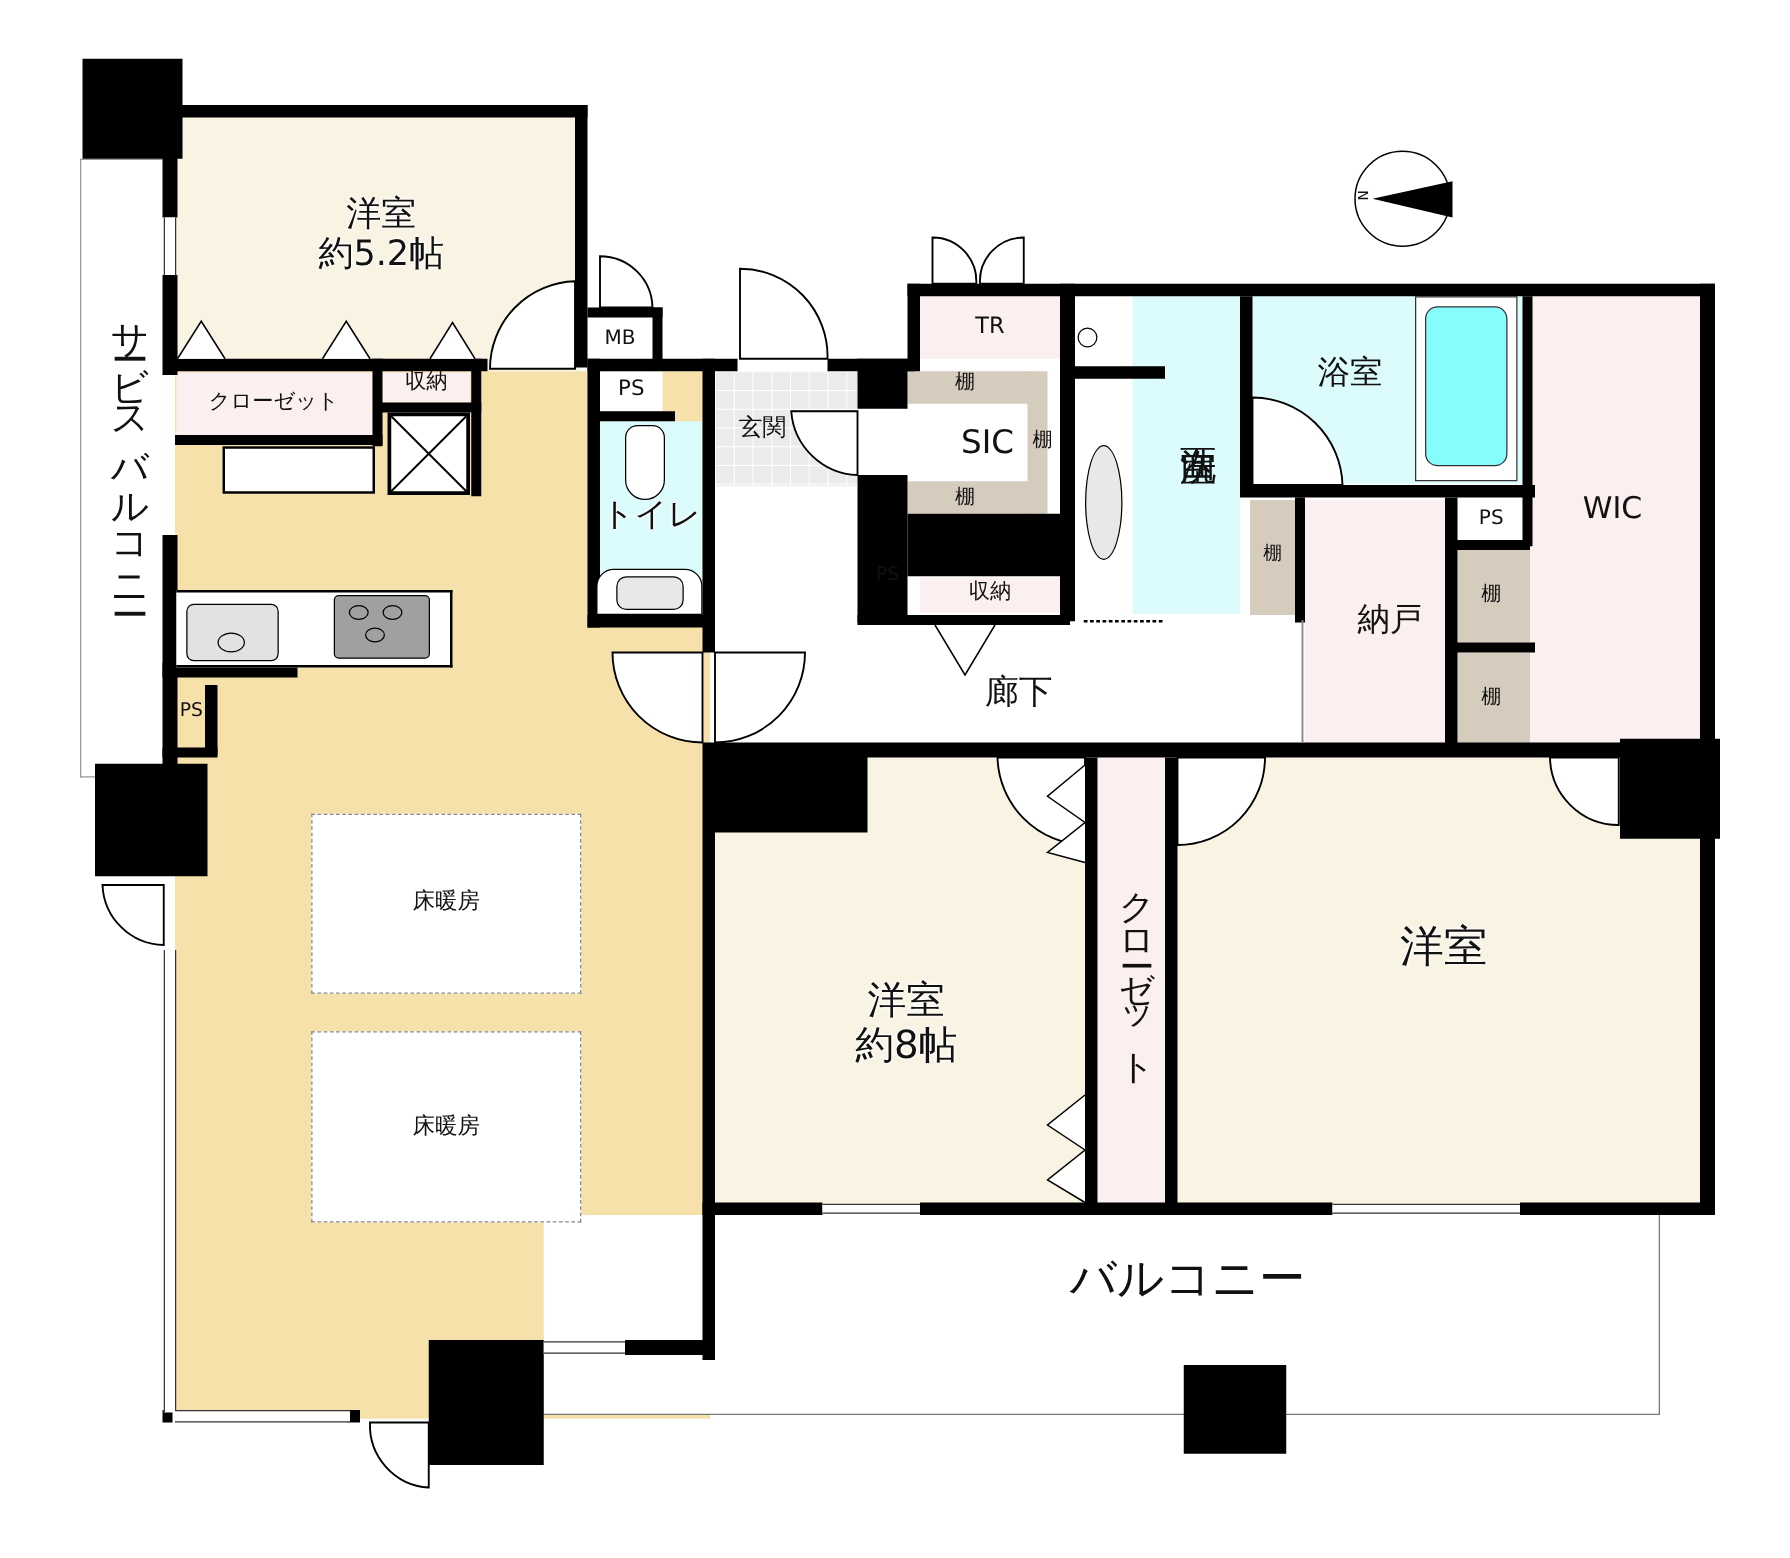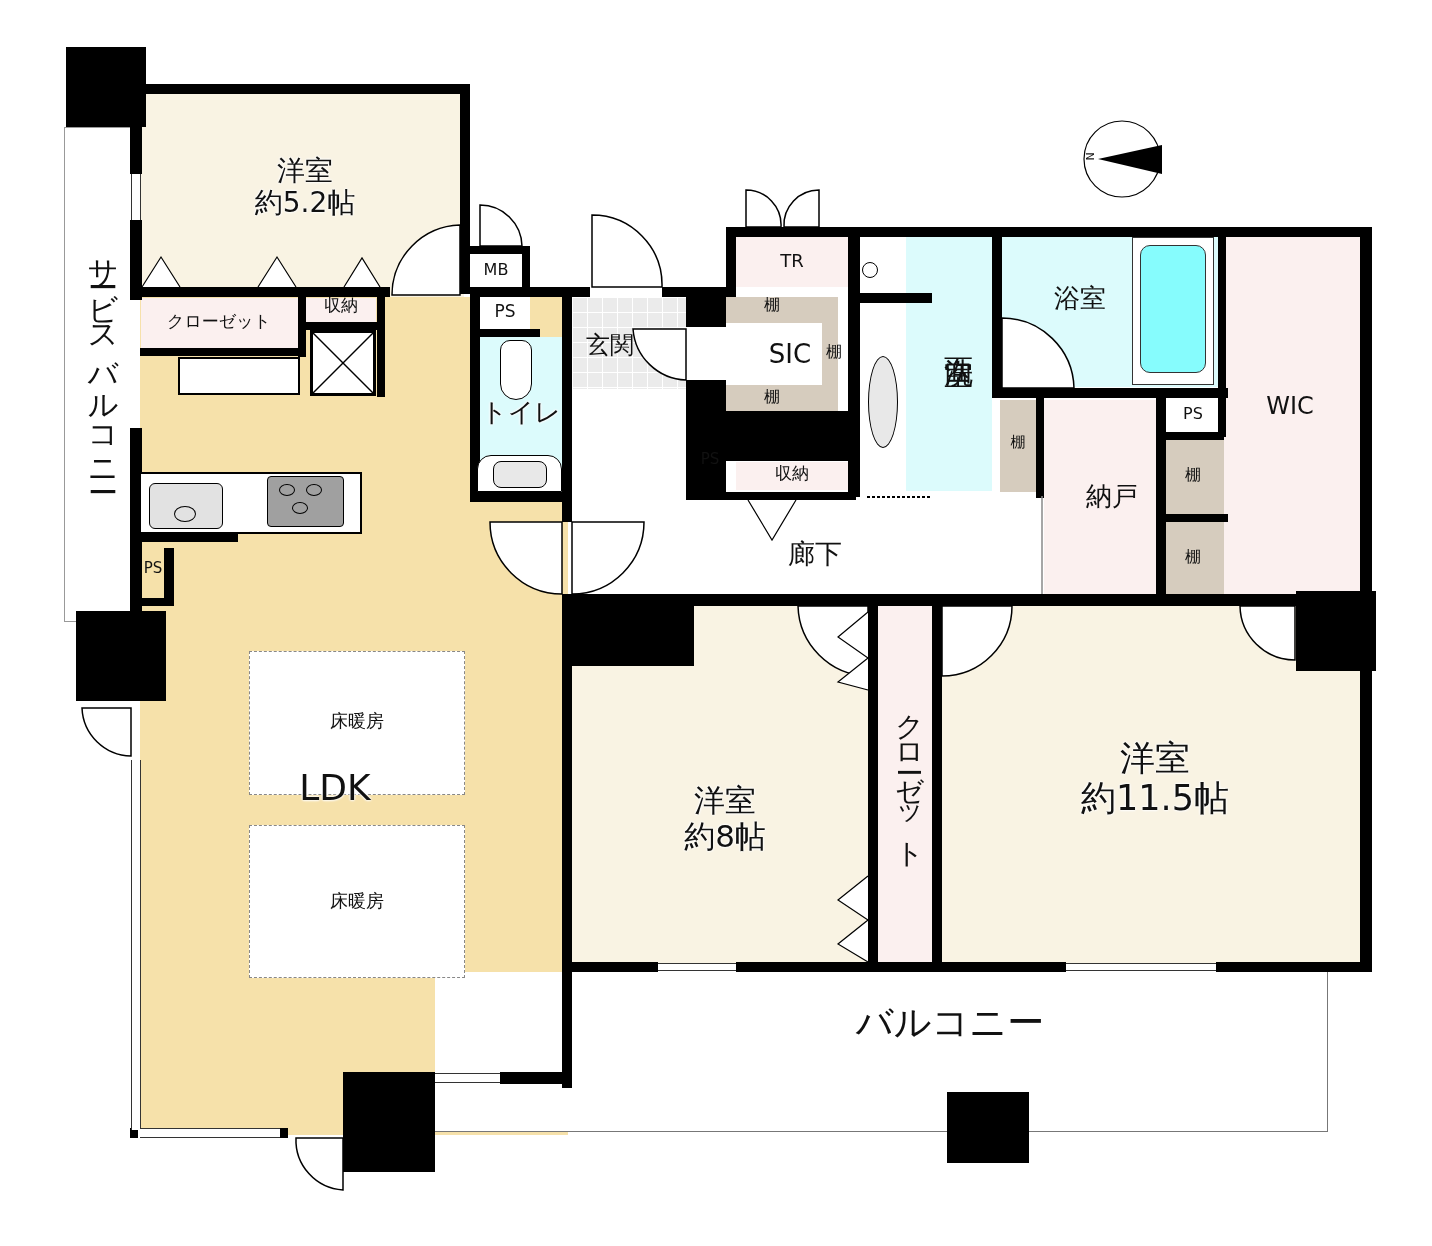--- a/index.html
+++ b/index.html
@@ -212,21 +212,21 @@
   <div>洋室</div>
   <div>約5.2帖</div>
 </div>
 <div class="lbl" style="left:140px;top:312px;width:158px;font-size:17px;">クローゼット</div>
 <div class="lbl" style="left:305px;top:296px;width:72px;font-size:17px;">収納</div>
 <div class="lbl vtext" style="left:80px;top:238px;width:40px;font-size:30px;">サービスバルコニー</div>
 
 <div class="lbl" style="left:474px;top:261px;width:44px;font-size:16px;">MB</div>
 <div class="lbl" style="left:480px;top:302px;width:50px;font-size:17px;">PS</div>
 <div class="lbl halo" style="left:480px;top:398px;width:82px;font-size:26px;">トイレ</div>
-<div class="lbl" style="left:582px;top:332px;width:56px;font-size:24px;">玄関</div>
+<div class="lbl" style="left:582px;top:332px;width:56px;font-size:19px;">玄関</div>
 
 <div class="lbl" style="left:736px;top:251px;width:112px;font-size:18px;">TR</div>
 <div class="lbl" style="left:726px;top:296px;width:92px;font-size:16px;">棚</div>
 <div class="lbl halo" style="left:740px;top:340px;width:100px;font-size:26px;">SIC</div>
 <div class="lbl" style="left:820px;top:343px;width:28px;font-size:16px;">棚</div>
 <div class="lbl" style="left:726px;top:388px;width:92px;font-size:16px;">棚</div>
 <div class="lbl" style="left:695px;top:451px;width:30px;font-size:15px;">PS</div>
 <div class="lbl" style="left:736px;top:464px;width:112px;font-size:17px;">収納</div>
 
 <div class="lbl vtext" style="left:935px;top:335px;width:40px;font-size:29px;">洗面室</div>
@@ -237,27 +237,25 @@
 <div class="lbl" style="left:1166px;top:405px;width:54px;font-size:16px;">PS</div>
 <div class="lbl" style="left:1166px;top:466px;width:54px;font-size:16px;">棚</div>
 <div class="lbl" style="left:1166px;top:548px;width:54px;font-size:16px;">棚</div>
 <div class="lbl" style="left:1240px;top:393px;width:100px;font-size:24px;">WIC</div>
 
 <div class="lbl" style="left:760px;top:538px;width:110px;font-size:27px;">廊下</div>
 <div class="lbl" style="left:138px;top:560px;width:30px;font-size:15px;">PS</div>
 
 <div class="lbl" style="left:249px;top:711px;width:216px;font-size:18px;">床暖房</div>
 <div class="lbl halo" style="left:220px;top:767px;width:230px;font-size:36px;">
-  <div>LDK</div>
 </div>
 <div class="lbl" style="left:249px;top:891px;width:216px;font-size:18px;">床暖房</div>
 
 <div class="lbl halo" style="left:640px;top:783px;width:170px;font-size:31px;">
   <div>洋室</div>
   <div>約8帖</div>
 </div>
 <div class="lbl vtext" style="left:885px;top:694px;width:40px;font-size:28px;">クローゼット</div>
 <div class="lbl halo" style="left:1050px;top:738px;width:210px;font-size:35px;">
   <div>洋室</div>
-  <div>約11.5帖</div>
 </div>
 
 <div class="lbl" style="left:800px;top:1002px;width:300px;font-size:37px;">バルコニー</div>
 
 </body></html>

